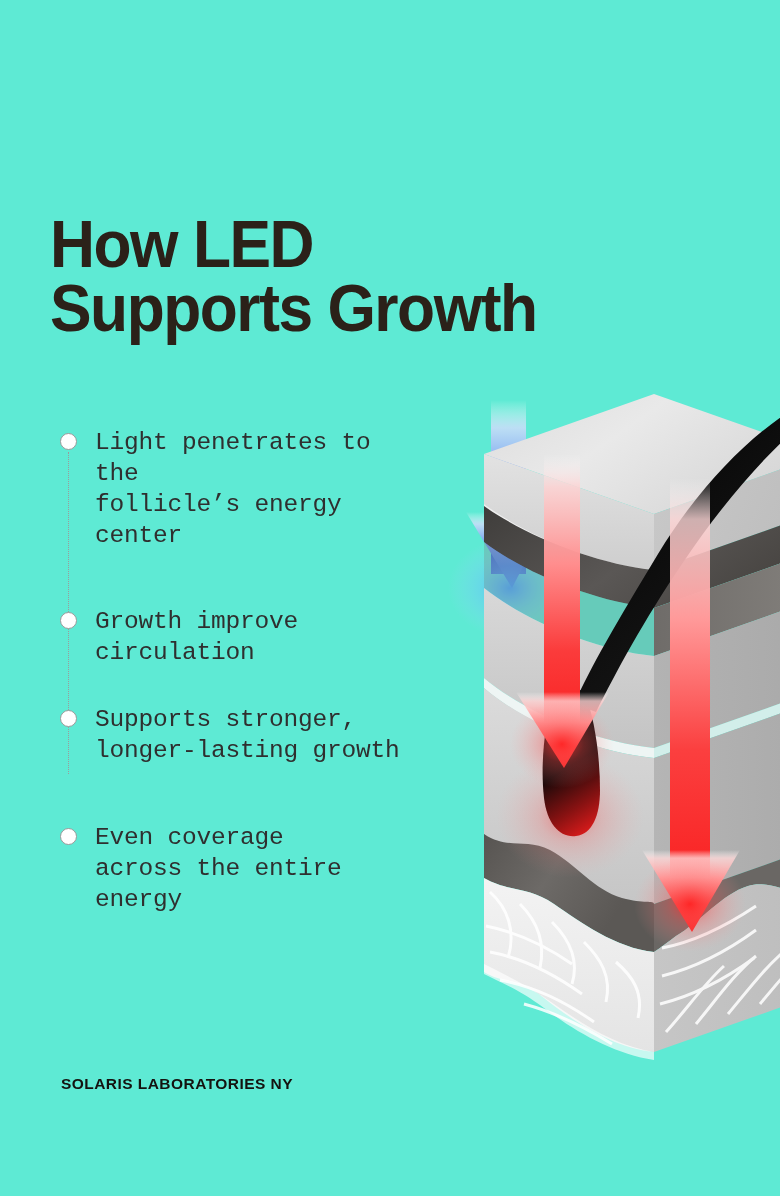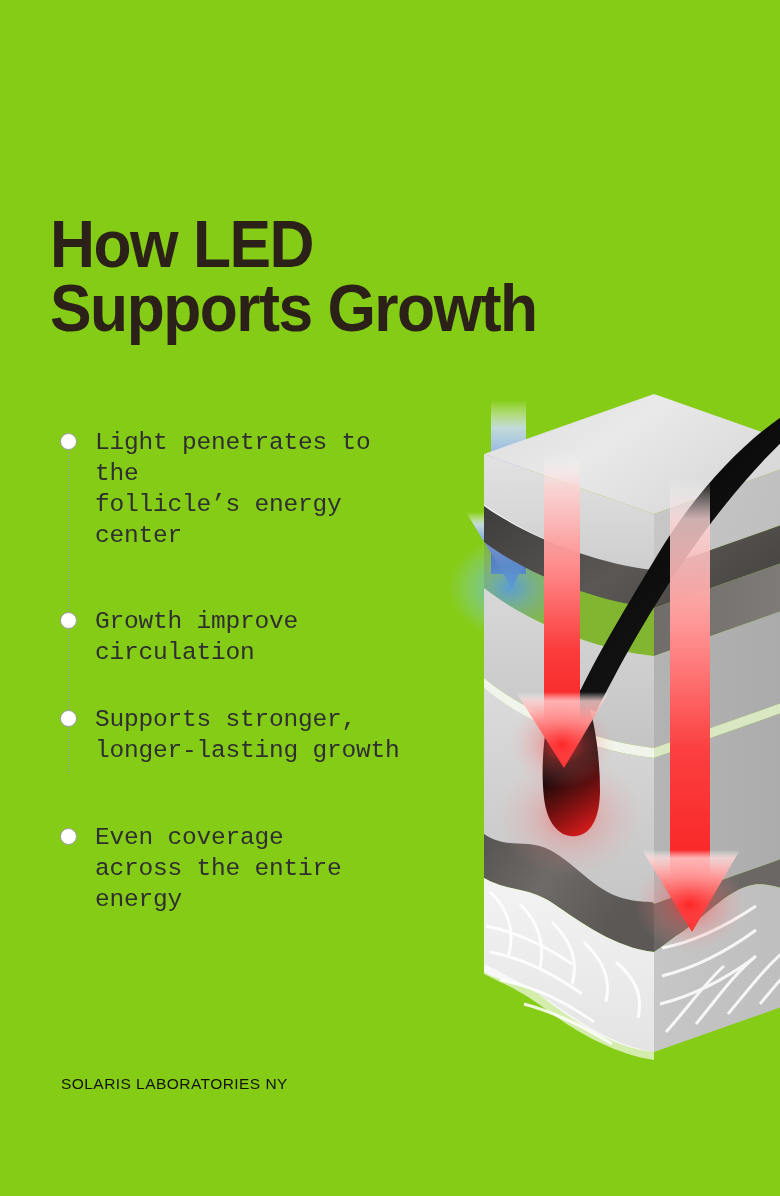--- a/index.html
+++ b/index.html
@@ -10,21 +10,21 @@
   }
   body {
     font-family: "Liberation Sans", sans-serif;
     -webkit-font-smoothing: antialiased;
   }
 
   #poster {
     position: relative;
     width: 780px;
     height: 1196px;
-    background: #84cc16;
+    background: #5eead4;
     overflow: hidden;
   }
 
   
   #illustration {
     position: absolute;
     left: 404px;
     top: 392px;
     width: 420px;
     height: 700px;
@@ -111,21 +111,21 @@
   .sp-1 { height: 56px; }
   .sp-2 { height: 36px; }
   .sp-3 { height: 56px; }
 
   
   #brand {
     position: absolute;
     left: 61px;
     top: 1075px;
     font-family: "Liberation Sans", sans-serif;
-    font-weight: normal;
+    font-weight: bold;
     font-size: 15.5px;
     letter-spacing: 0.45px;
     color: #14120f;
     white-space: nowrap;
   }
 </style>
 </head>
 <body>
 
 <div id="poster">

